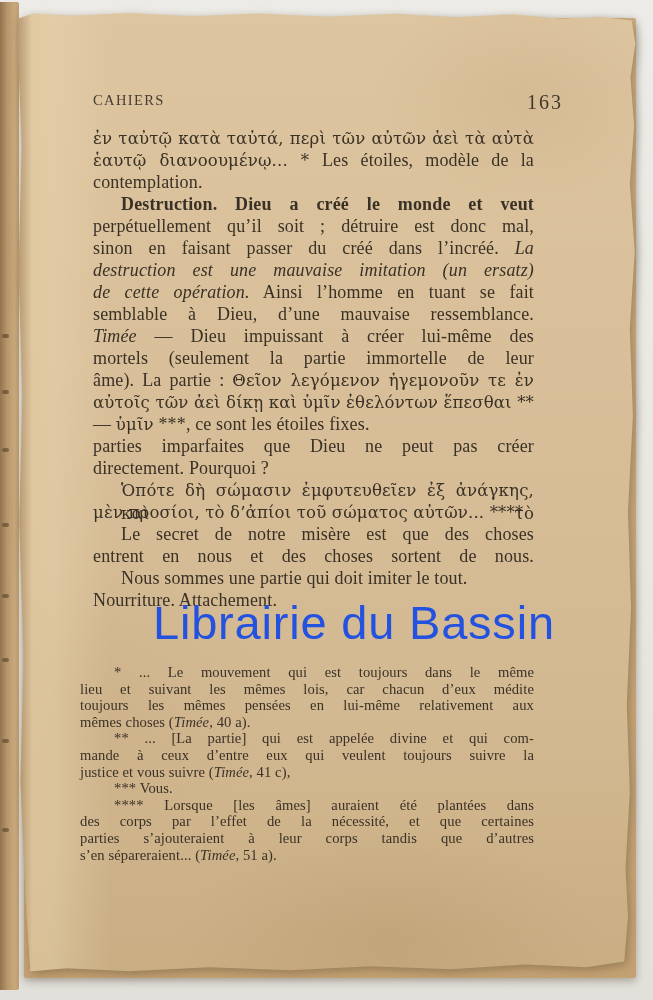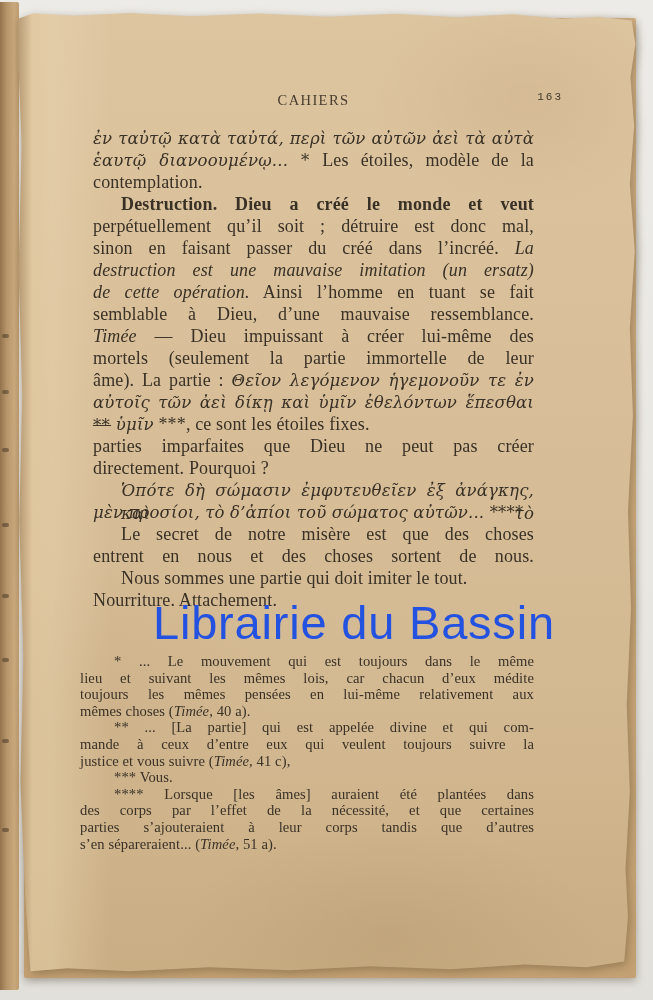--- a/index.html
+++ b/index.html
@@ -56,26 +56,26 @@
       92% 99.2%, 82% 98.9%, 70% 99.4%, 57% 99.1%, 44% 99.5%, 31% 99.2%,
       18% 99.6%, 8% 99.3%, 2% 99.6%,
       1.2% 92%, 0.4% 80%, 0.9% 67%, 0.2% 53%, 0.7% 40%, 0.1% 27%, 0.6% 14%, 0.1% 6%
     );
     color:var(--ink);
   }
   .running-head{
     position:absolute;top:82px;left:75px;width:441px;height:20px;
   }
   .rh-title{
-    display:block;text-align:center;
+    display:block;
     font-size:14.5px;letter-spacing:1.4px;color:#473c2e;
   }
   .rh-page{
     position:absolute;right:-29px;top:-1px;
-    font-size:11px;letter-spacing:2px;color:#42382a;font-family:Liberation Mono, monospace;
+    font-size:20px;letter-spacing:2px;color:#42382a;
   }
   .body-text{
     position:absolute;top:117px;left:75px;width:441px;
     font-size:18px;line-height:22px;letter-spacing:.15px;
   }
   .footnotes{
     position:absolute;top:643px;left:62px;width:454px;
     font-size:14.6px;line-height:16.6px;letter-spacing:.1px;
   }
   .jline{
@@ -83,21 +83,21 @@
     -moz-text-align-last:justify;
     text-align-last:justify;
     height:22px;
   }
   .footnotes .jline{height:16.6px;}
   .jline.last{
     -moz-text-align-last:left;
     text-align-last:left;
   }
   .r-i{font-style:italic;}
-  .r-g{font-family:"DejaVu Serif",serif;font-size:.92em;font-style:italic;}
+  .r-g{font-family:"DejaVu Serif",serif;font-size:.92em;}
   .watermark{
     position:absolute;left:153px;top:599px;
     font-family:"Liberation Sans","DejaVu Sans",sans-serif;
     font-size:47px;line-height:1;letter-spacing:.8px;
     color:var(--wm);white-space:nowrap;z-index:50;text-align:right;
   }
 </style>
 </head>
 <body>
 
@@ -143,21 +143,21 @@
           <div class="jline last"><span class="r-n">directement. Pourquoi ?</span></div>
           <div class="jline" style="padding-left: 28px;"><span class="r-g">Ὁπότε δὴ σώμασιν ἐμφυτευθεῖεν ἐξ ἀνάγκης, καὶ τὸ</span></div>
           <div class="jline last"><span class="r-g">μὲν προσίοι, τὸ δ’ἀπίοι τοῦ σώματος αὐτῶν... ****</span></div>
           <div class="jline" style="padding-left: 28px;"><span class="r-n">Le secret de notre misère est que des choses</span></div>
           <div class="jline"><span class="r-n">entrent en nous et des choses sortent de nous.</span></div>
           <div class="jline last" style="padding-left: 28px;"><span class="r-n">Nous sommes une partie qui doit imiter le tout.</span></div>
           <div class="jline last"><span class="r-n">Nourriture. Attachement.</span></div>
         </div>
 
       <div class="footnotes" id="footnotes">
-          <div class="jline" style="padding-left: 34px;"><span class="r-n">* ... Le mouvement qui est toujours dans le même</span></div>
+          <div class="jline" style="padding-left: 34px; margin-top: 11px;"><span class="r-n">* ... Le mouvement qui est toujours dans le même</span></div>
           <div class="jline"><span class="r-n">lieu et suivant les mêmes lois, car chacun d’eux médite</span></div>
           <div class="jline"><span class="r-n">toujours les mêmes pensées en lui-même relativement aux</span></div>
           <div class="jline last"><span class="r-n">mêmes choses (</span><span class="r-i">Timée</span><span class="r-n">, 40 a).</span></div>
           <div class="jline" style="padding-left: 34px;"><span class="r-n">** ... [La partie] qui est appelée divine et qui com-</span></div>
           <div class="jline"><span class="r-n">mande à ceux d’entre eux qui veulent toujours suivre la</span></div>
           <div class="jline last"><span class="r-n">justice et vous suivre (</span><span class="r-i">Timée</span><span class="r-n">, 41 c),</span></div>
           <div class="jline last" style="padding-left: 34px;"><span class="r-n">*** Vous.</span></div>
           <div class="jline" style="padding-left: 34px;"><span class="r-n">**** Lorsque [les âmes] auraient été plantées dans</span></div>
           <div class="jline"><span class="r-n">des corps par l’effet de la nécessité, et que certaines</span></div>
           <div class="jline"><span class="r-n">parties s’ajouteraient à leur corps tandis que d’autres</span></div>

